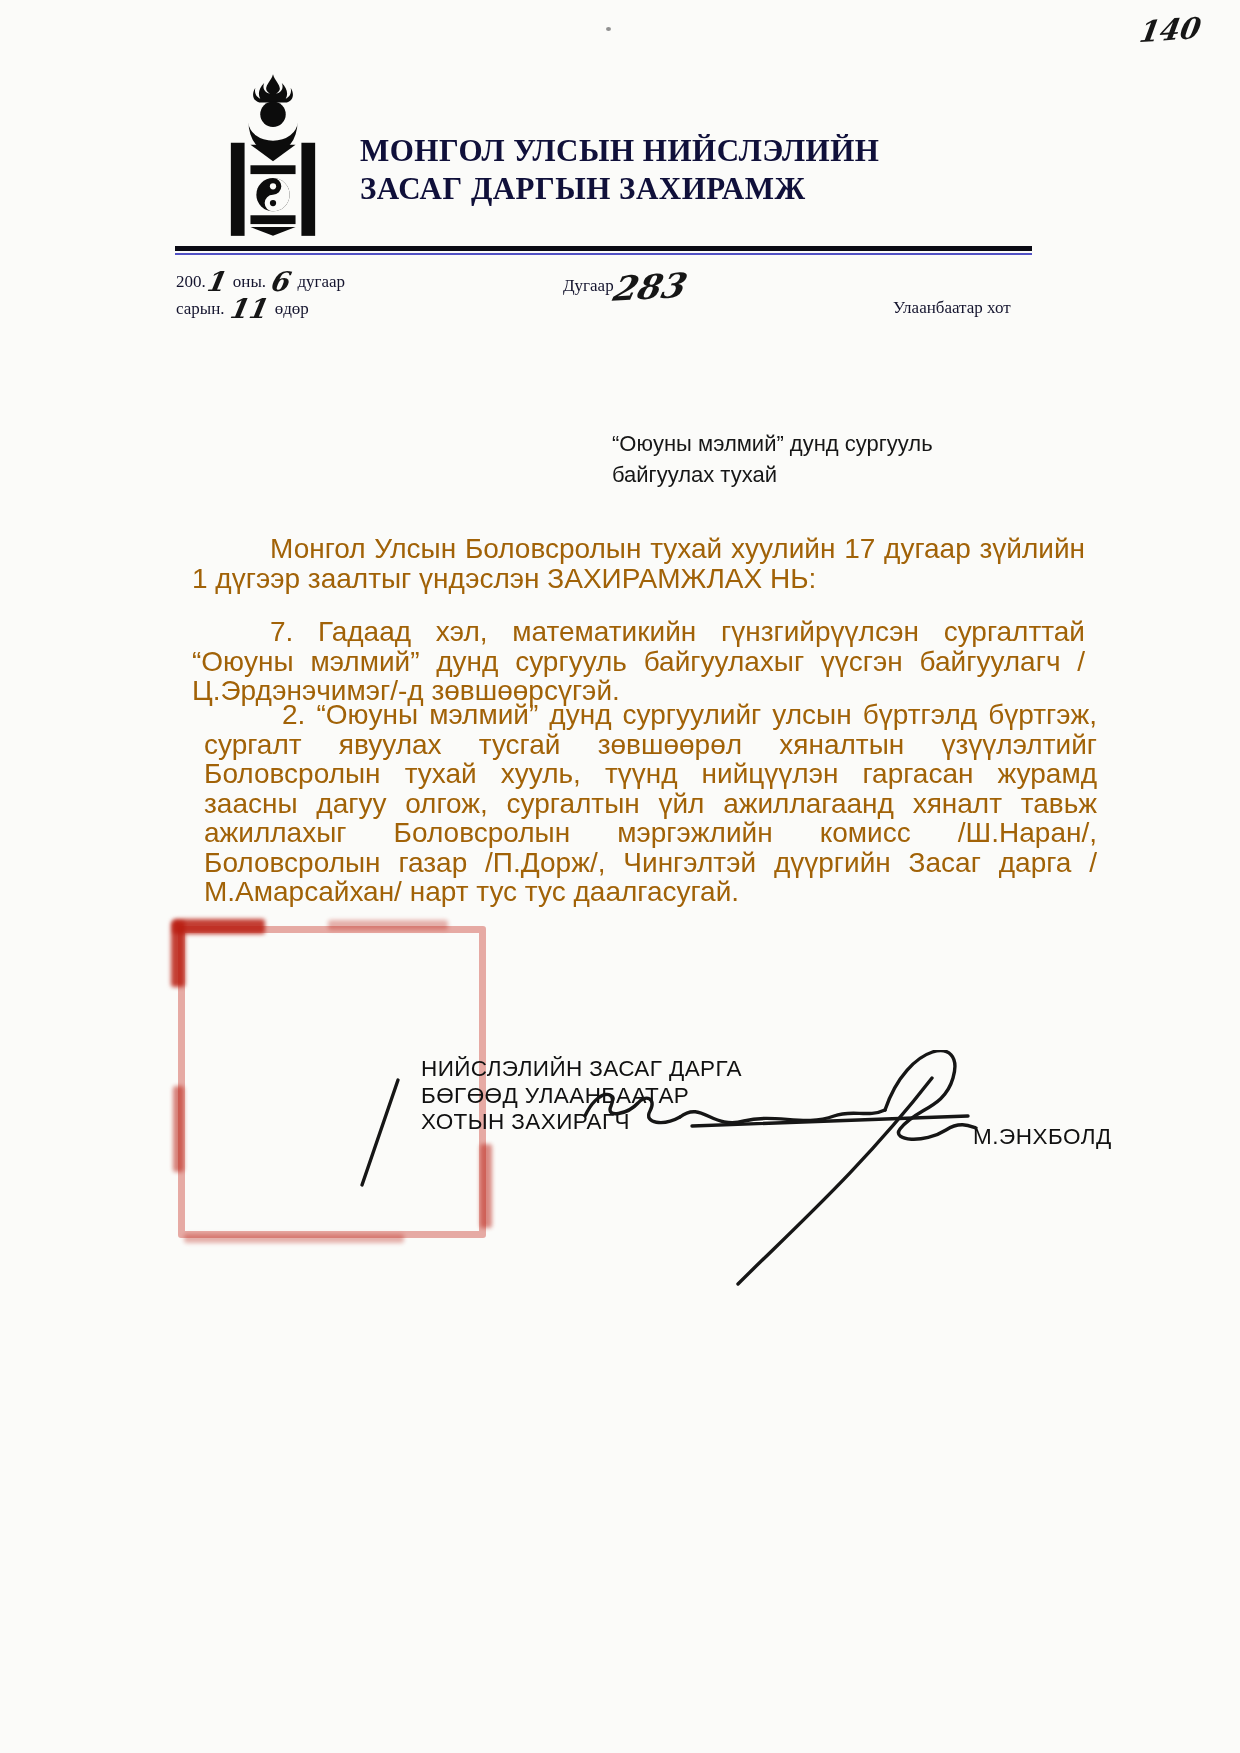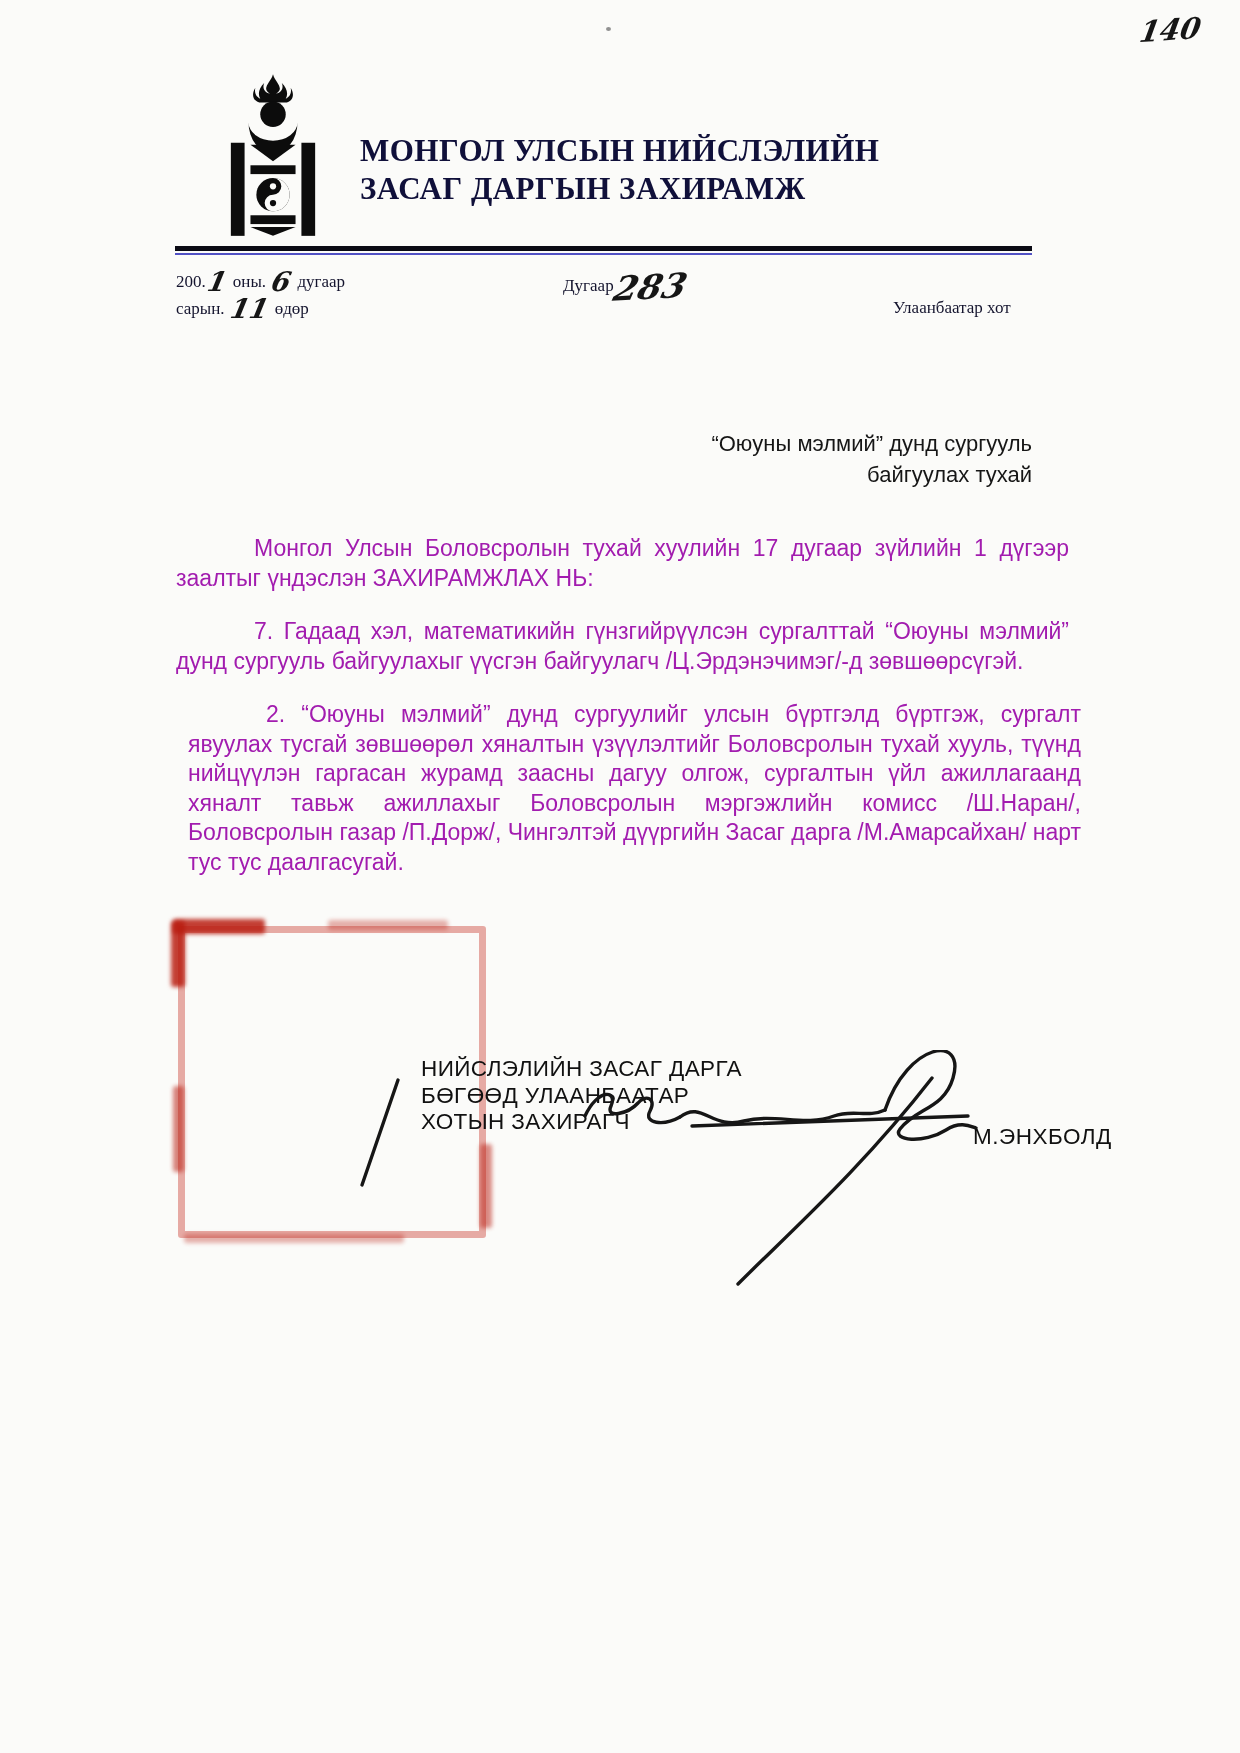--- a/index.html
+++ b/index.html
@@ -47,27 +47,27 @@
   
   .meta{font-family:"Liberation Serif",serif;font-size:17px;color:#14142e;}
   .meta-date{position:absolute;left:176px;top:268px;width:260px;line-height:27px;}
   .meta-date .hw{font-size:27px;margin:0 2px;vertical-align:-4px;}
   .meta-num{position:absolute;left:563px;top:270px;}
   .meta-num .hw{font-size:34px;vertical-align:-8px;margin-left:1px;transform:skewX(-16deg) rotate(-3deg);}
   .meta-city{position:absolute;left:893px;top:272px;margin-top:26px;}
   
   .subject{
     position:absolute;left:612px;top:428px;width:420px;
-    text-align:right;font-size:22px;line-height:31px;color:#161616;
+    text-align:left;font-size:22px;line-height:31px;color:#161616;
   }
   
   .para{
-    position:absolute;left:176px;width:893px;
-    font-size:23px;line-height:29.5px;
-    text-align:justify;text-indent:78px;color:#a21caf;
+    position:absolute;left:192px;width:893px;
+    font-size:28px;line-height:29.5px;
+    text-align:justify;text-indent:78px;color:#a16207;
   }
   .para-1{top:534px;}
   .para-2{top:617px;}
   .para-3{top:700px;margin-left:12px;}
   
   .stamp{position:absolute;left:178px;top:926px;width:308px;height:312px;}
   .stamp-frame{
     position:absolute;left:0;top:0;right:0;bottom:0;
     border:7px solid rgba(196,39,27,.38);
     border-radius:3px;

